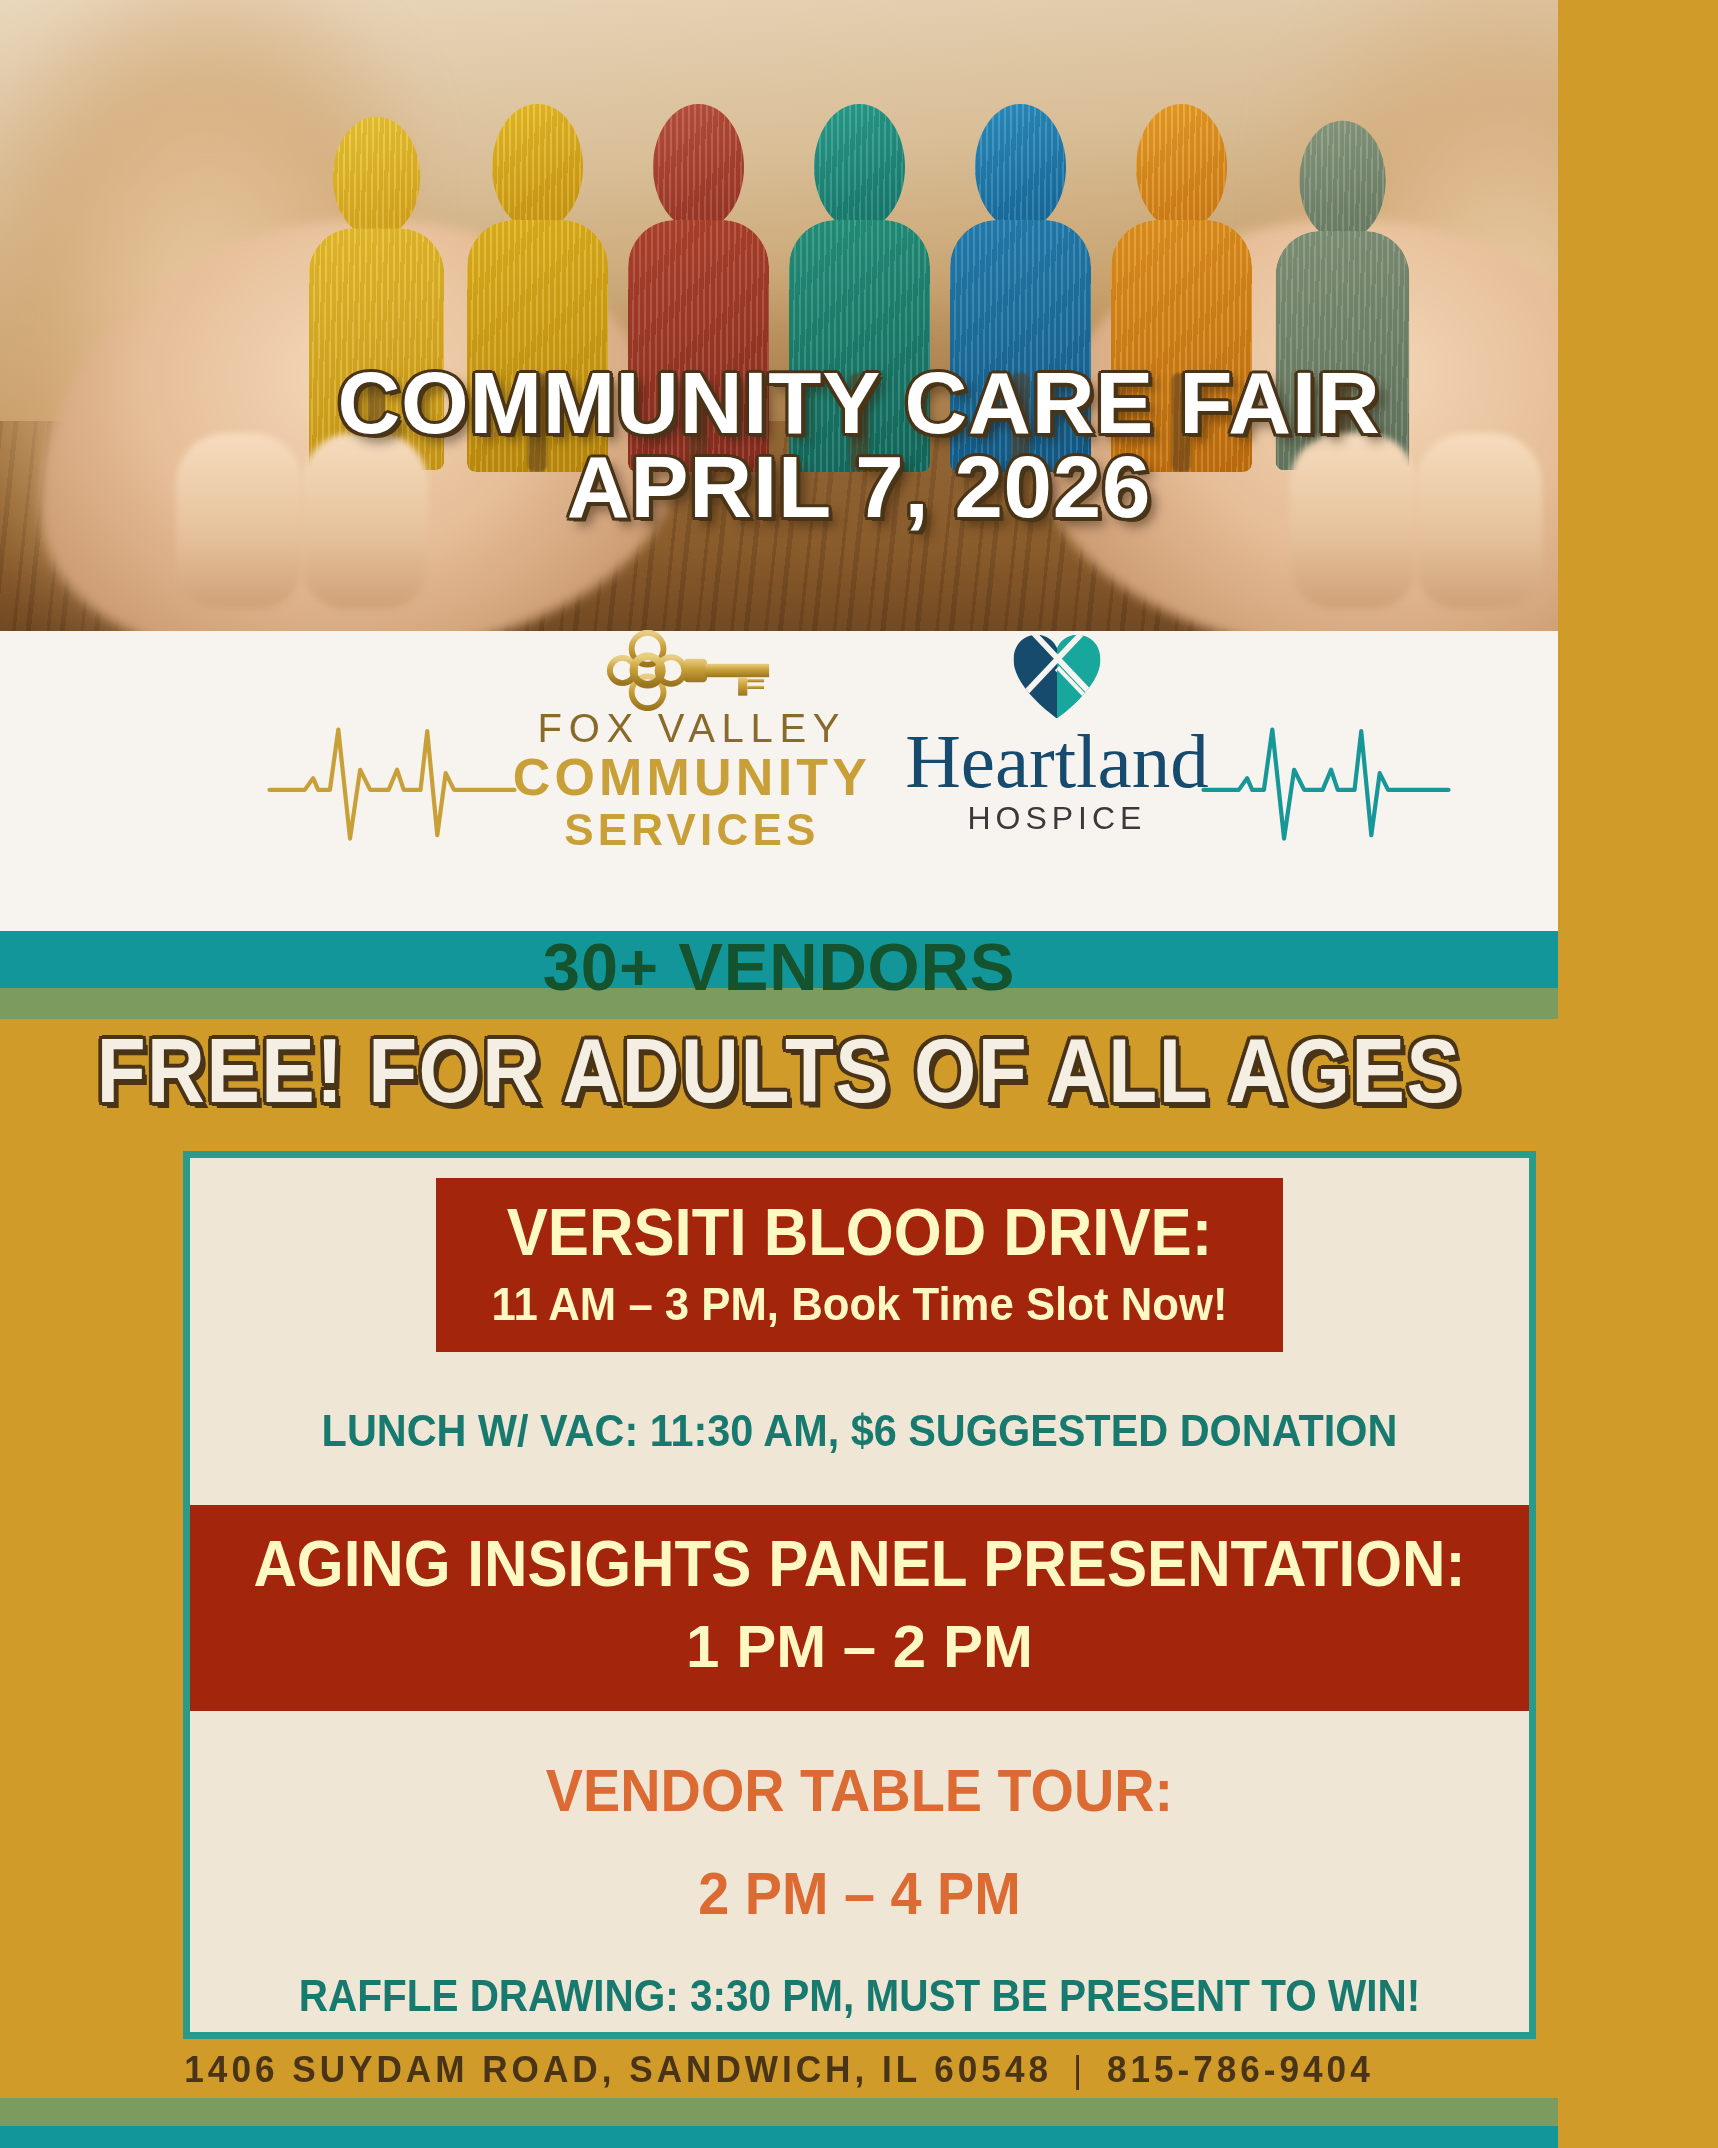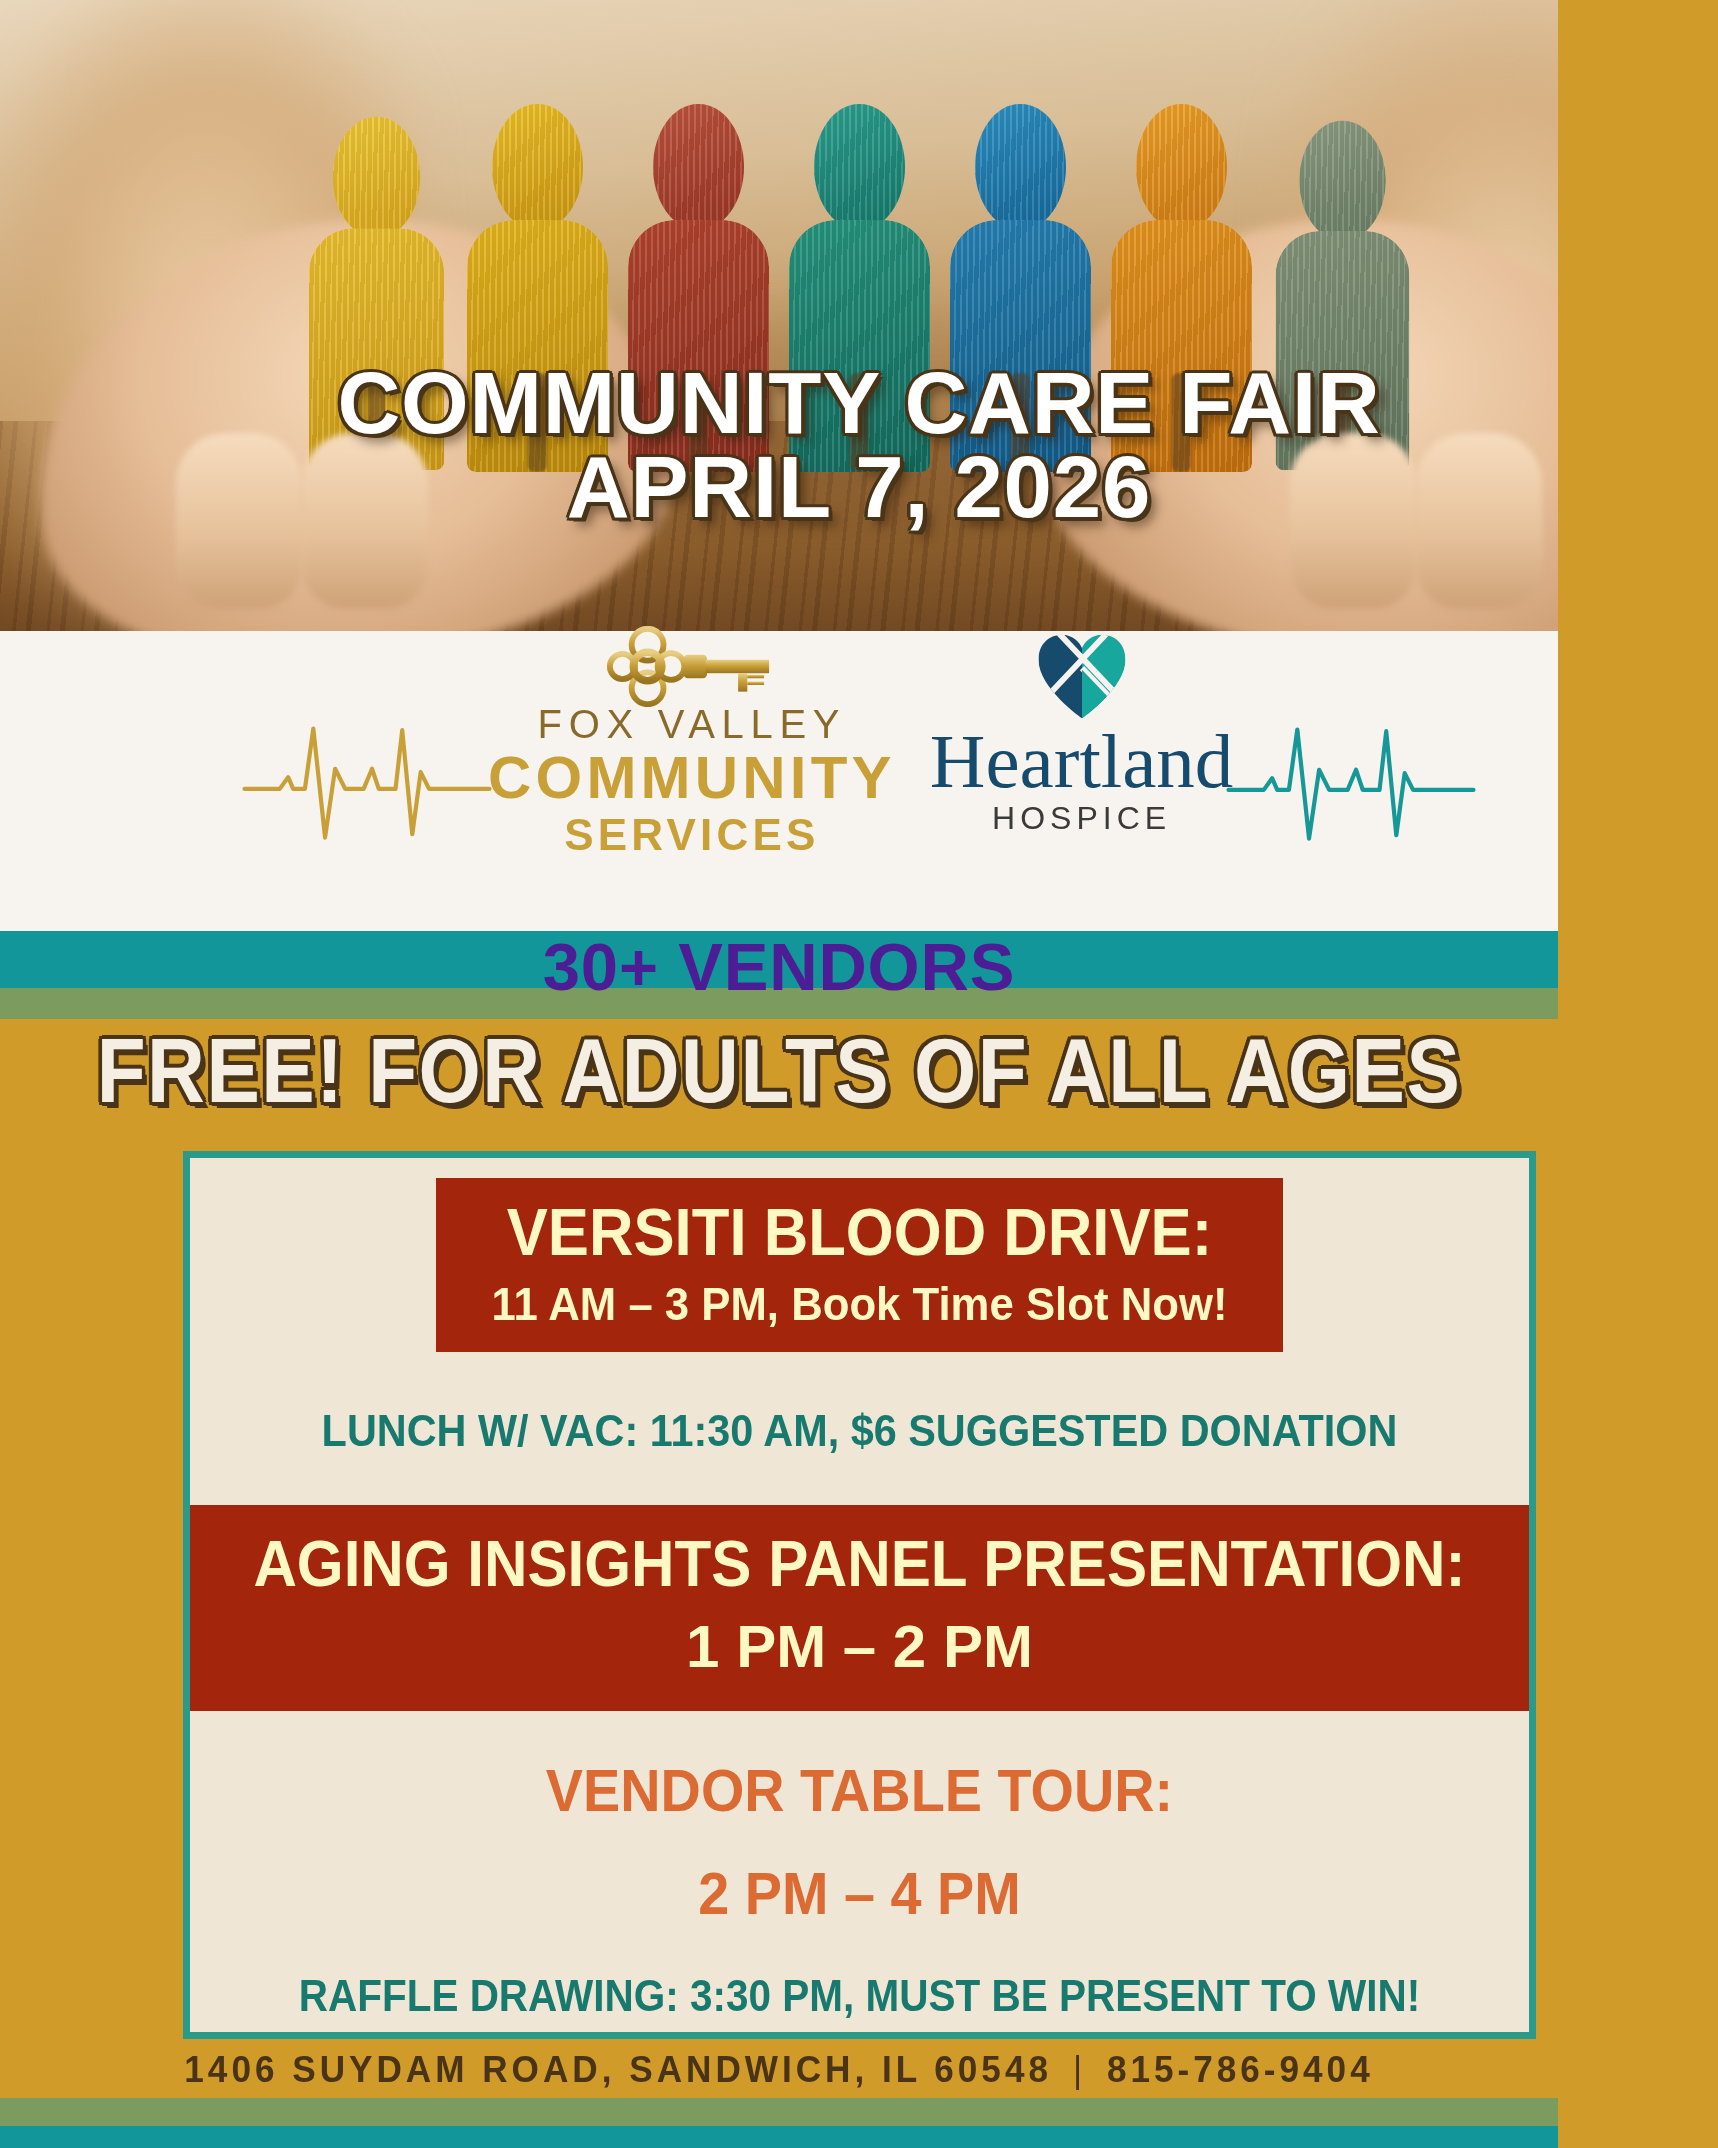--- a/index.html
+++ b/index.html
@@ -62,33 +62,33 @@
   .hero-title .l2{display:block;font-size:87px;}
 
   
   .logoband{position:absolute;left:0;top:631px;width:1718px;height:300px;background:#F7F4EF;
             display:flex;align-items:center;justify-content:center;}
   .logo-fvcs{position:relative;display:flex;align-items:center;margin-right:34px;}
   .ekg-gold{display:block;}
   .fvcs-text{position:relative;text-align:center;margin-left:-5px;}
   .key-wrap{position:absolute;left:50%;transform:translateX(-50%);top:-77px;}
   .fv-l1{font-size:40px;letter-spacing:6.7px;color:#8A6A2A;font-weight:400;line-height:1.05;}
-  .fv-l2{font-size:60px;letter-spacing:4.2px;color:#C9A038;font-weight:bold;line-height:1.1;text-align:center;}
+  .fv-l2{font-size:52px;letter-spacing:4.2px;color:#C9A038;font-weight:bold;line-height:1.1;text-align:center;}
   .fv-l3{font-size:44px;letter-spacing:4.2px;color:#C9A038;font-weight:bold;line-height:1.1;}
   .logo-hh{position:relative;display:flex;align-items:center;}
   .hh-text{position:relative;text-align:center;}
   .heart-wrap{position:absolute;left:50%;transform:translateX(-50%);top:-94px;}
   .hh-name{font-family:"Liberation Serif", serif;font-size:77px;color:#164B6E;line-height:.95;}
   .hh-sub{font-size:32px;letter-spacing:5px;color:#3A3A3A;margin-top:1.7px;}
 
   
   .band-teal{position:absolute;left:0;top:931px;width:1718px;height:57px;background:#139699;}
   .band-green{position:absolute;left:0;top:988px;width:1718px;height:31px;background:#7B9B5F;}
   .vendors{position:absolute;left:0;right:0;top:933px;text-align:center;
-    font-size:67px;font-weight:bold;color:#4c1d95;letter-spacing:0.8px;line-height:1;}
+    font-size:67px;font-weight:bold;color:#14532d;letter-spacing:0.8px;line-height:1;}
 
   .gold-body{position:absolute;left:0;top:1019px;width:1718px;height:1078px;background:#D19B2A;}
   .band-green-b{position:absolute;left:0;top:2098px;width:1718px;height:28.5px;background:#7B9B5F;}
   .band-teal-b{position:absolute;left:0;top:2126px;width:1718px;height:22px;background:#139699;}
 
   .freeline{position:absolute;left:0;right:0;top:1025px;text-align:center;
     font-size:91px;font-weight:bold;color:#F4EFE2;line-height:1;
     font-stretch:condensed;transform:scaleX(.88);transform-origin:50% 50%;
     letter-spacing:1.7px;
     text-shadow:

